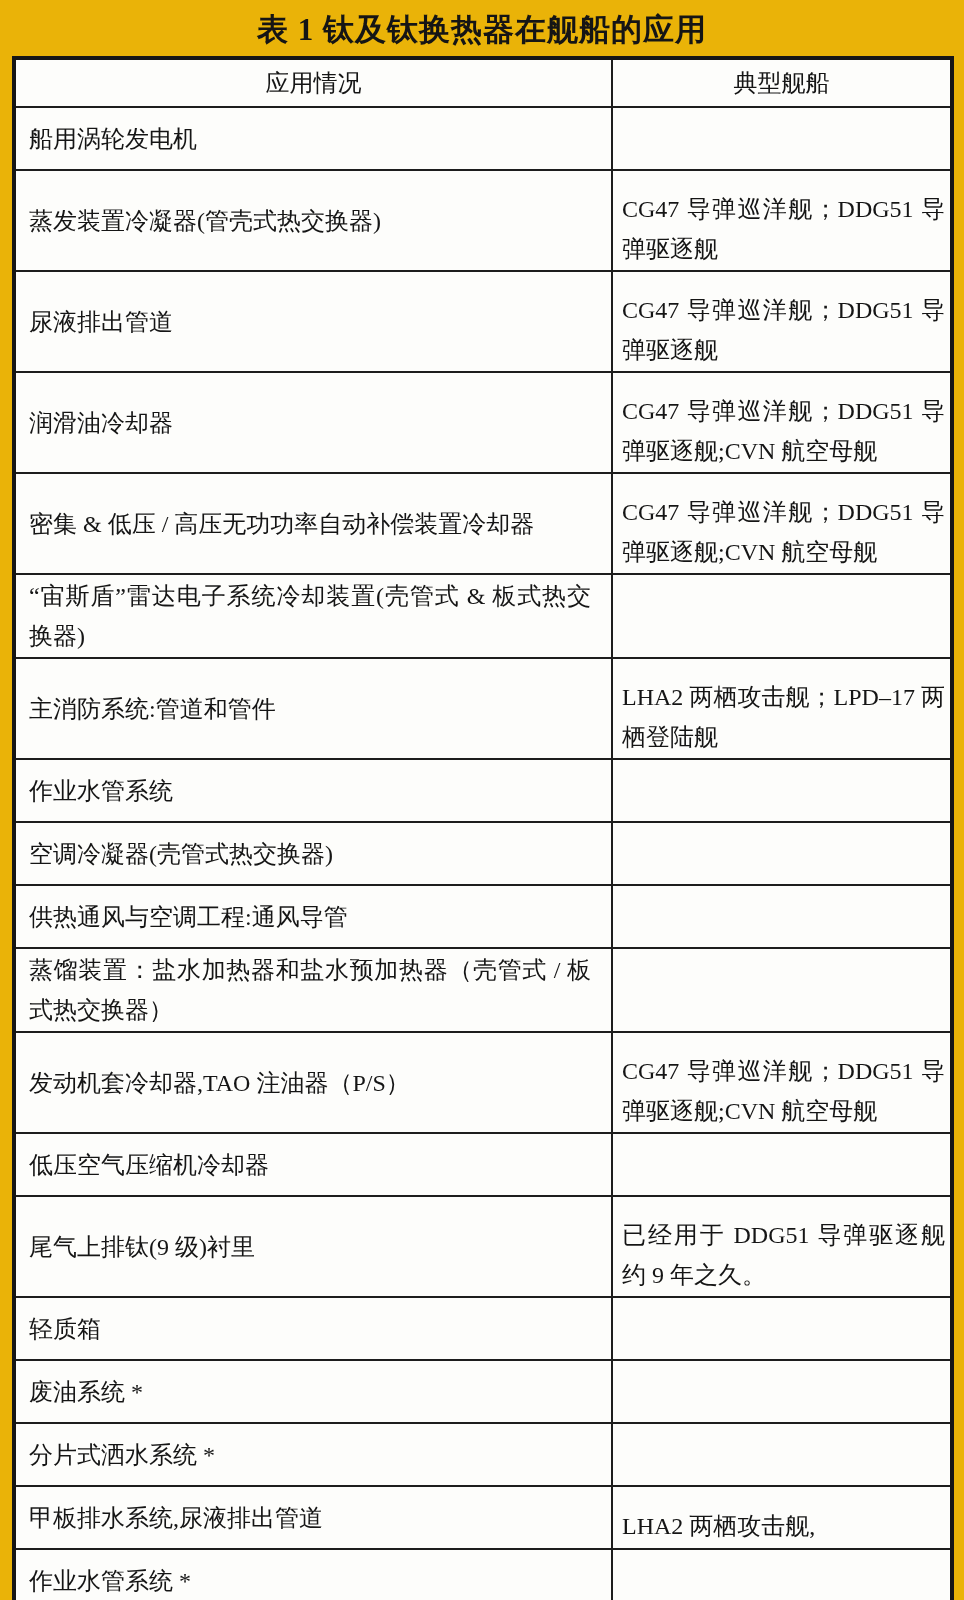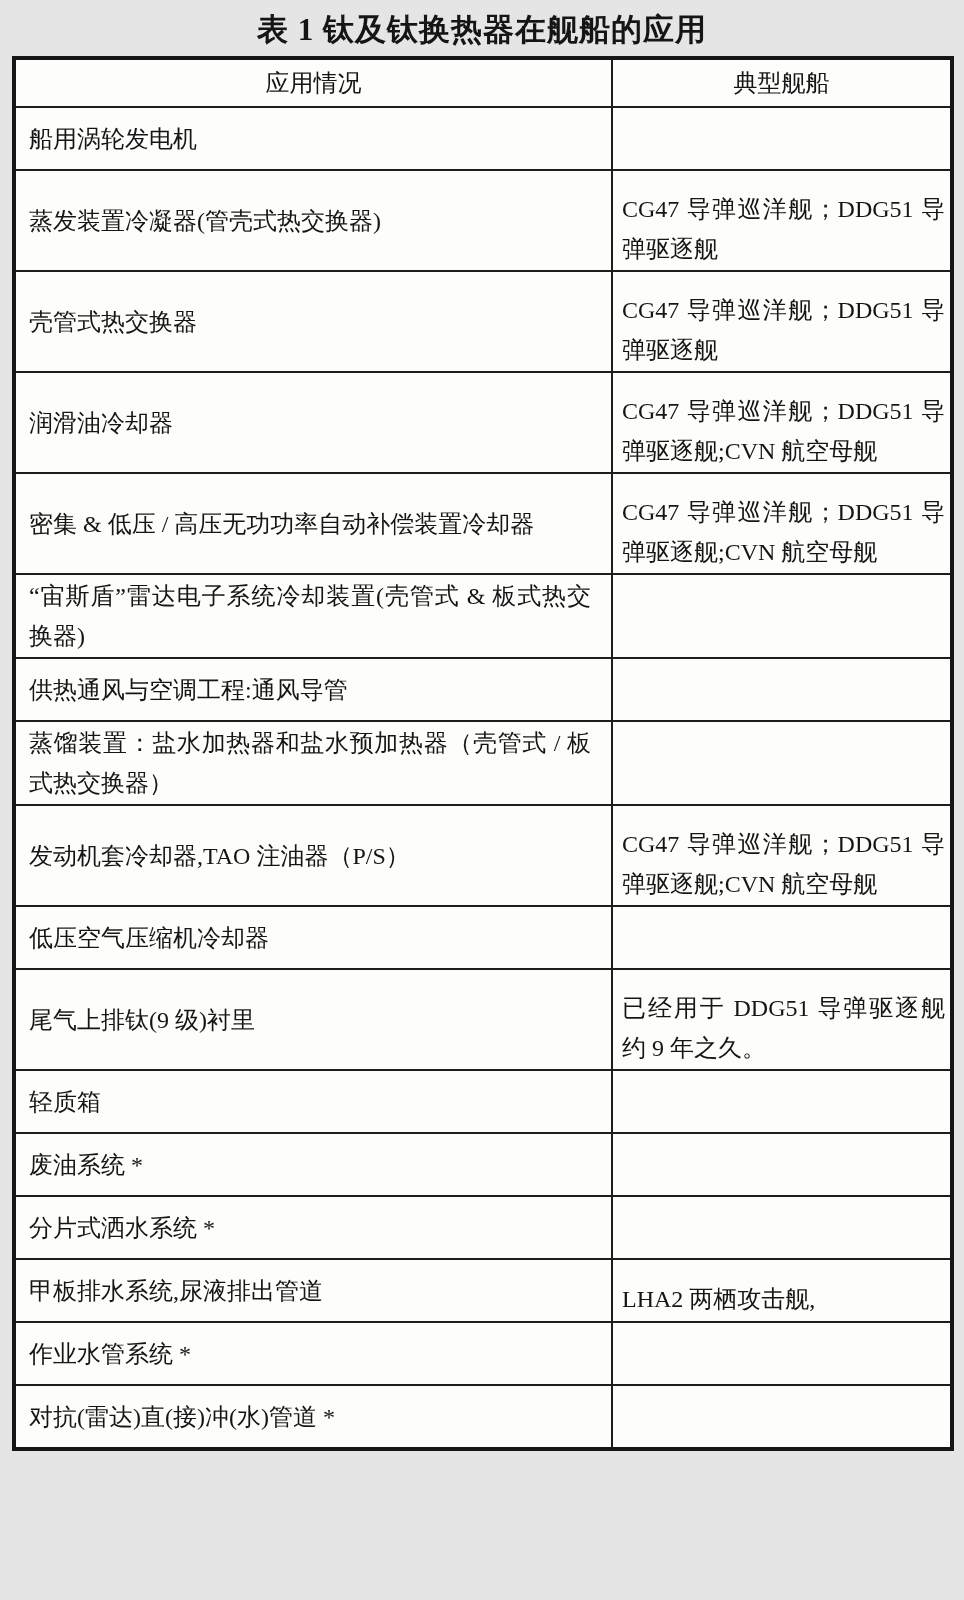--- a/index.html
+++ b/index.html
@@ -6,21 +6,21 @@
     margin: 0;
     padding: 0;
     background: #fbfaf7;
     font-family: "Liberation Serif", "DejaVu Serif", serif;
     color: #151515;
   }
   .page {
     width: 964px;
     height: 1600px;
     box-sizing: border-box;
-    background: #e5e5e5;
+    background: #eab308;
     overflow: hidden;
   }
   .doc-title {
     text-align: center;
     font-weight: bold;
     font-size: 31px;
     line-height: 36px;
     padding: 12px 0 8px 0;
     letter-spacing: 1px;
   }
@@ -78,33 +78,45 @@
     <tbody>
         <tr>
           <td class="col-app">船用涡轮发电机</td>
           <td class="col-ships"></td>
         </tr>
         <tr>
           <td class="col-app">蒸发装置冷凝器(管壳式热交换器)</td>
           <td class="col-ships">CG47 导弹巡洋舰；DDG51 导弹驱逐舰</td>
         </tr>
         <tr>
-          <td class="col-app">壳管式热交换器</td>
+          <td class="col-app">尿液排出管道</td>
           <td class="col-ships">CG47 导弹巡洋舰；DDG51 导弹驱逐舰</td>
         </tr>
         <tr>
           <td class="col-app">润滑油冷却器</td>
           <td class="col-ships">CG47 导弹巡洋舰；DDG51 导弹驱逐舰;CVN 航空母舰</td>
         </tr>
         <tr>
           <td class="col-app">密集 &amp; 低压 / 高压无功功率自动补偿装置冷却器</td>
           <td class="col-ships">CG47 导弹巡洋舰；DDG51 导弹驱逐舰;CVN 航空母舰</td>
         </tr>
         <tr>
           <td class="col-app">“宙斯盾”雷达电子系统冷却装置(壳管式 &amp; 板式热交换器)</td>
+          <td class="col-ships"></td>
+        </tr>
+        <tr>
+          <td class="col-app">主消防系统:管道和管件</td>
+          <td class="col-ships">LHA2 两栖攻击舰；LPD–17 两栖登陆舰</td>
+        </tr>
+        <tr>
+          <td class="col-app">作业水管系统</td>
+          <td class="col-ships"></td>
+        </tr>
+        <tr>
+          <td class="col-app">空调冷凝器(壳管式热交换器)</td>
           <td class="col-ships"></td>
         </tr>
         <tr>
           <td class="col-app">供热通风与空调工程:通风导管</td>
           <td class="col-ships"></td>
         </tr>
         <tr>
           <td class="col-app">蒸馏装置：盐水加热器和盐水预加热器（壳管式 / 板式热交换器）</td>
           <td class="col-ships"></td>
         </tr>

